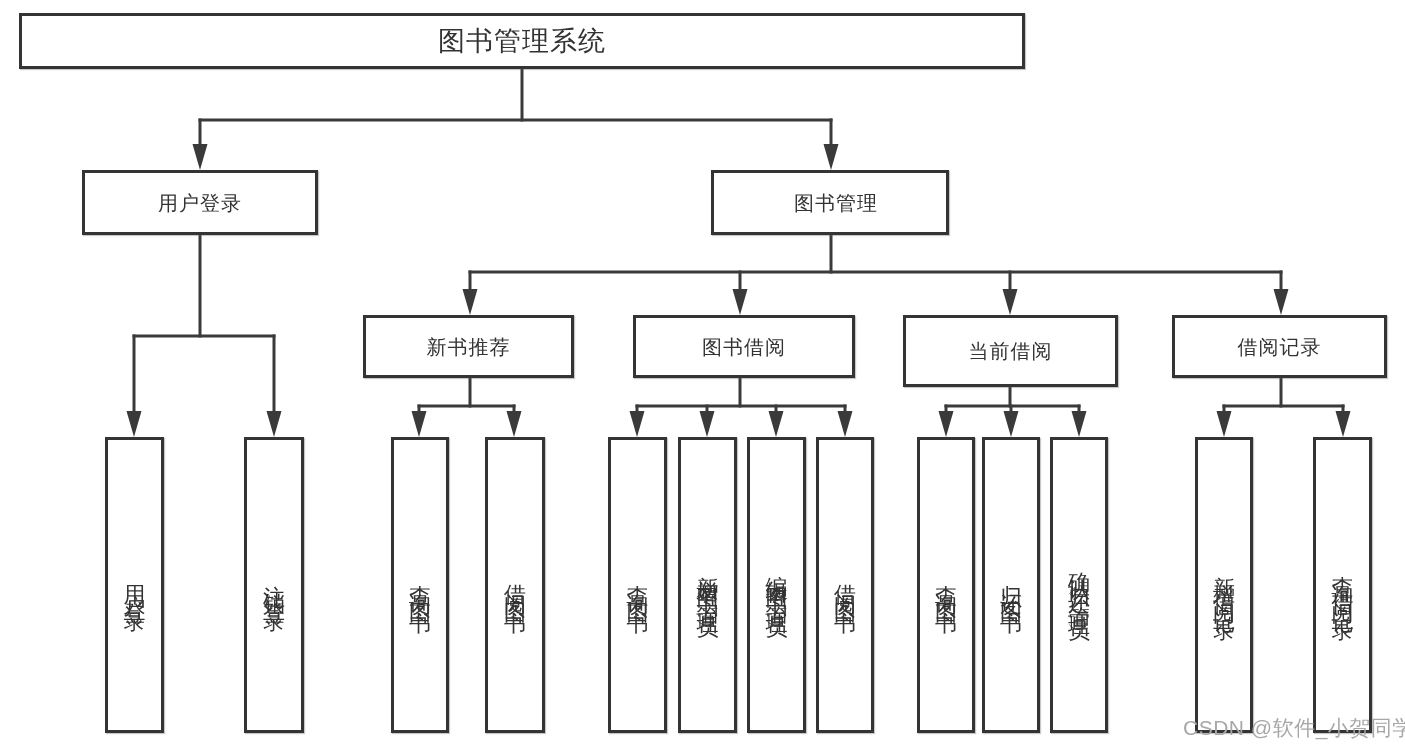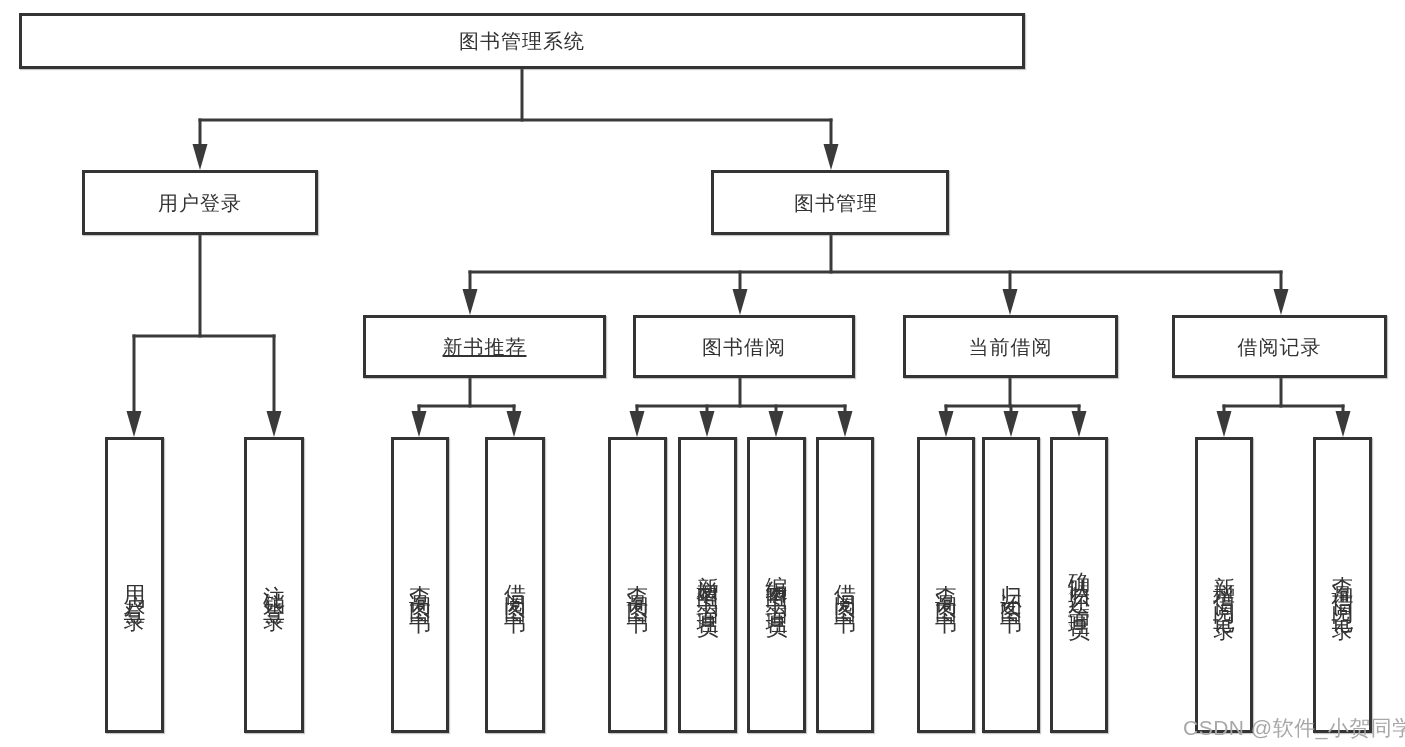--- a/index.html
+++ b/index.html
@@ -128,28 +128,28 @@
     <g>
       <path d="M1281,378 V406"></path>
       <path d="M1224,406 H1343"></path>
       <path d="M1224,406 V415"></path>
       <path d="M1343,406 V415"></path>
       <polygon points="1224,437 1216.5,411 1231.5,411" fill="#3a3a3a" stroke="none"></polygon>
       <polygon points="1343,437 1335.5,411 1350.5,411" fill="#3a3a3a" stroke="none"></polygon>
     </g>
   </svg>
 
-  <div class="node hbox" style="left:19px; top:13px; width:1006px; height:56px; font-size:20px;">图书管理系统</div>
+  <div class="node hbox" style="left:19px; top:13px; width:1006px; height:56px; font-size:27px;">图书管理系统</div>
 
   <div class="node hbox" style="left:82px; top:170px; width:236px; height:65px;">用户登录</div>
   <div class="node hbox" style="left:711px; top:170px; width:238px; height:65px;padding-left:12px;">图书管理</div>
 
-  <div class="node hbox" style="left:363px; top:315px; width:243px; height:63px;text-decoration:underline;">新书推荐</div>
+  <div class="node hbox" style="left:363px; top:315px; width:211px; height:63px;">新书推荐</div>
   <div class="node hbox" style="left:633px; top:315px; width:222px; height:63px;">图书借阅</div>
-  <div class="node hbox" style="left:903px; top:315px; width:215px; height:63px;">当前借阅</div>
+  <div class="node hbox" style="left:903px; top:315px; width:215px; height:72px;">当前借阅</div>
   <div class="node hbox" style="left:1172px; top:315px; width:215px; height:63px;">借阅记录</div>
 
   <div class="node vbox" style="left:105px; width:59px;">用户登录</div>
   <div class="node vbox" style="left:244px; width:60px;">注销登录</div>
 
   <div class="node vbox" style="left:391px; width:58px;">查询图书</div>
   <div class="node vbox" style="left:485px; width:60px;">借阅图书</div>
 
   <div class="node vbox" style="left:608px; width:59px;">查询图书</div>
   <div class="node vbox" style="left:678px; width:59px; letter-spacing:6px;">新增图书（管理员）</div>

